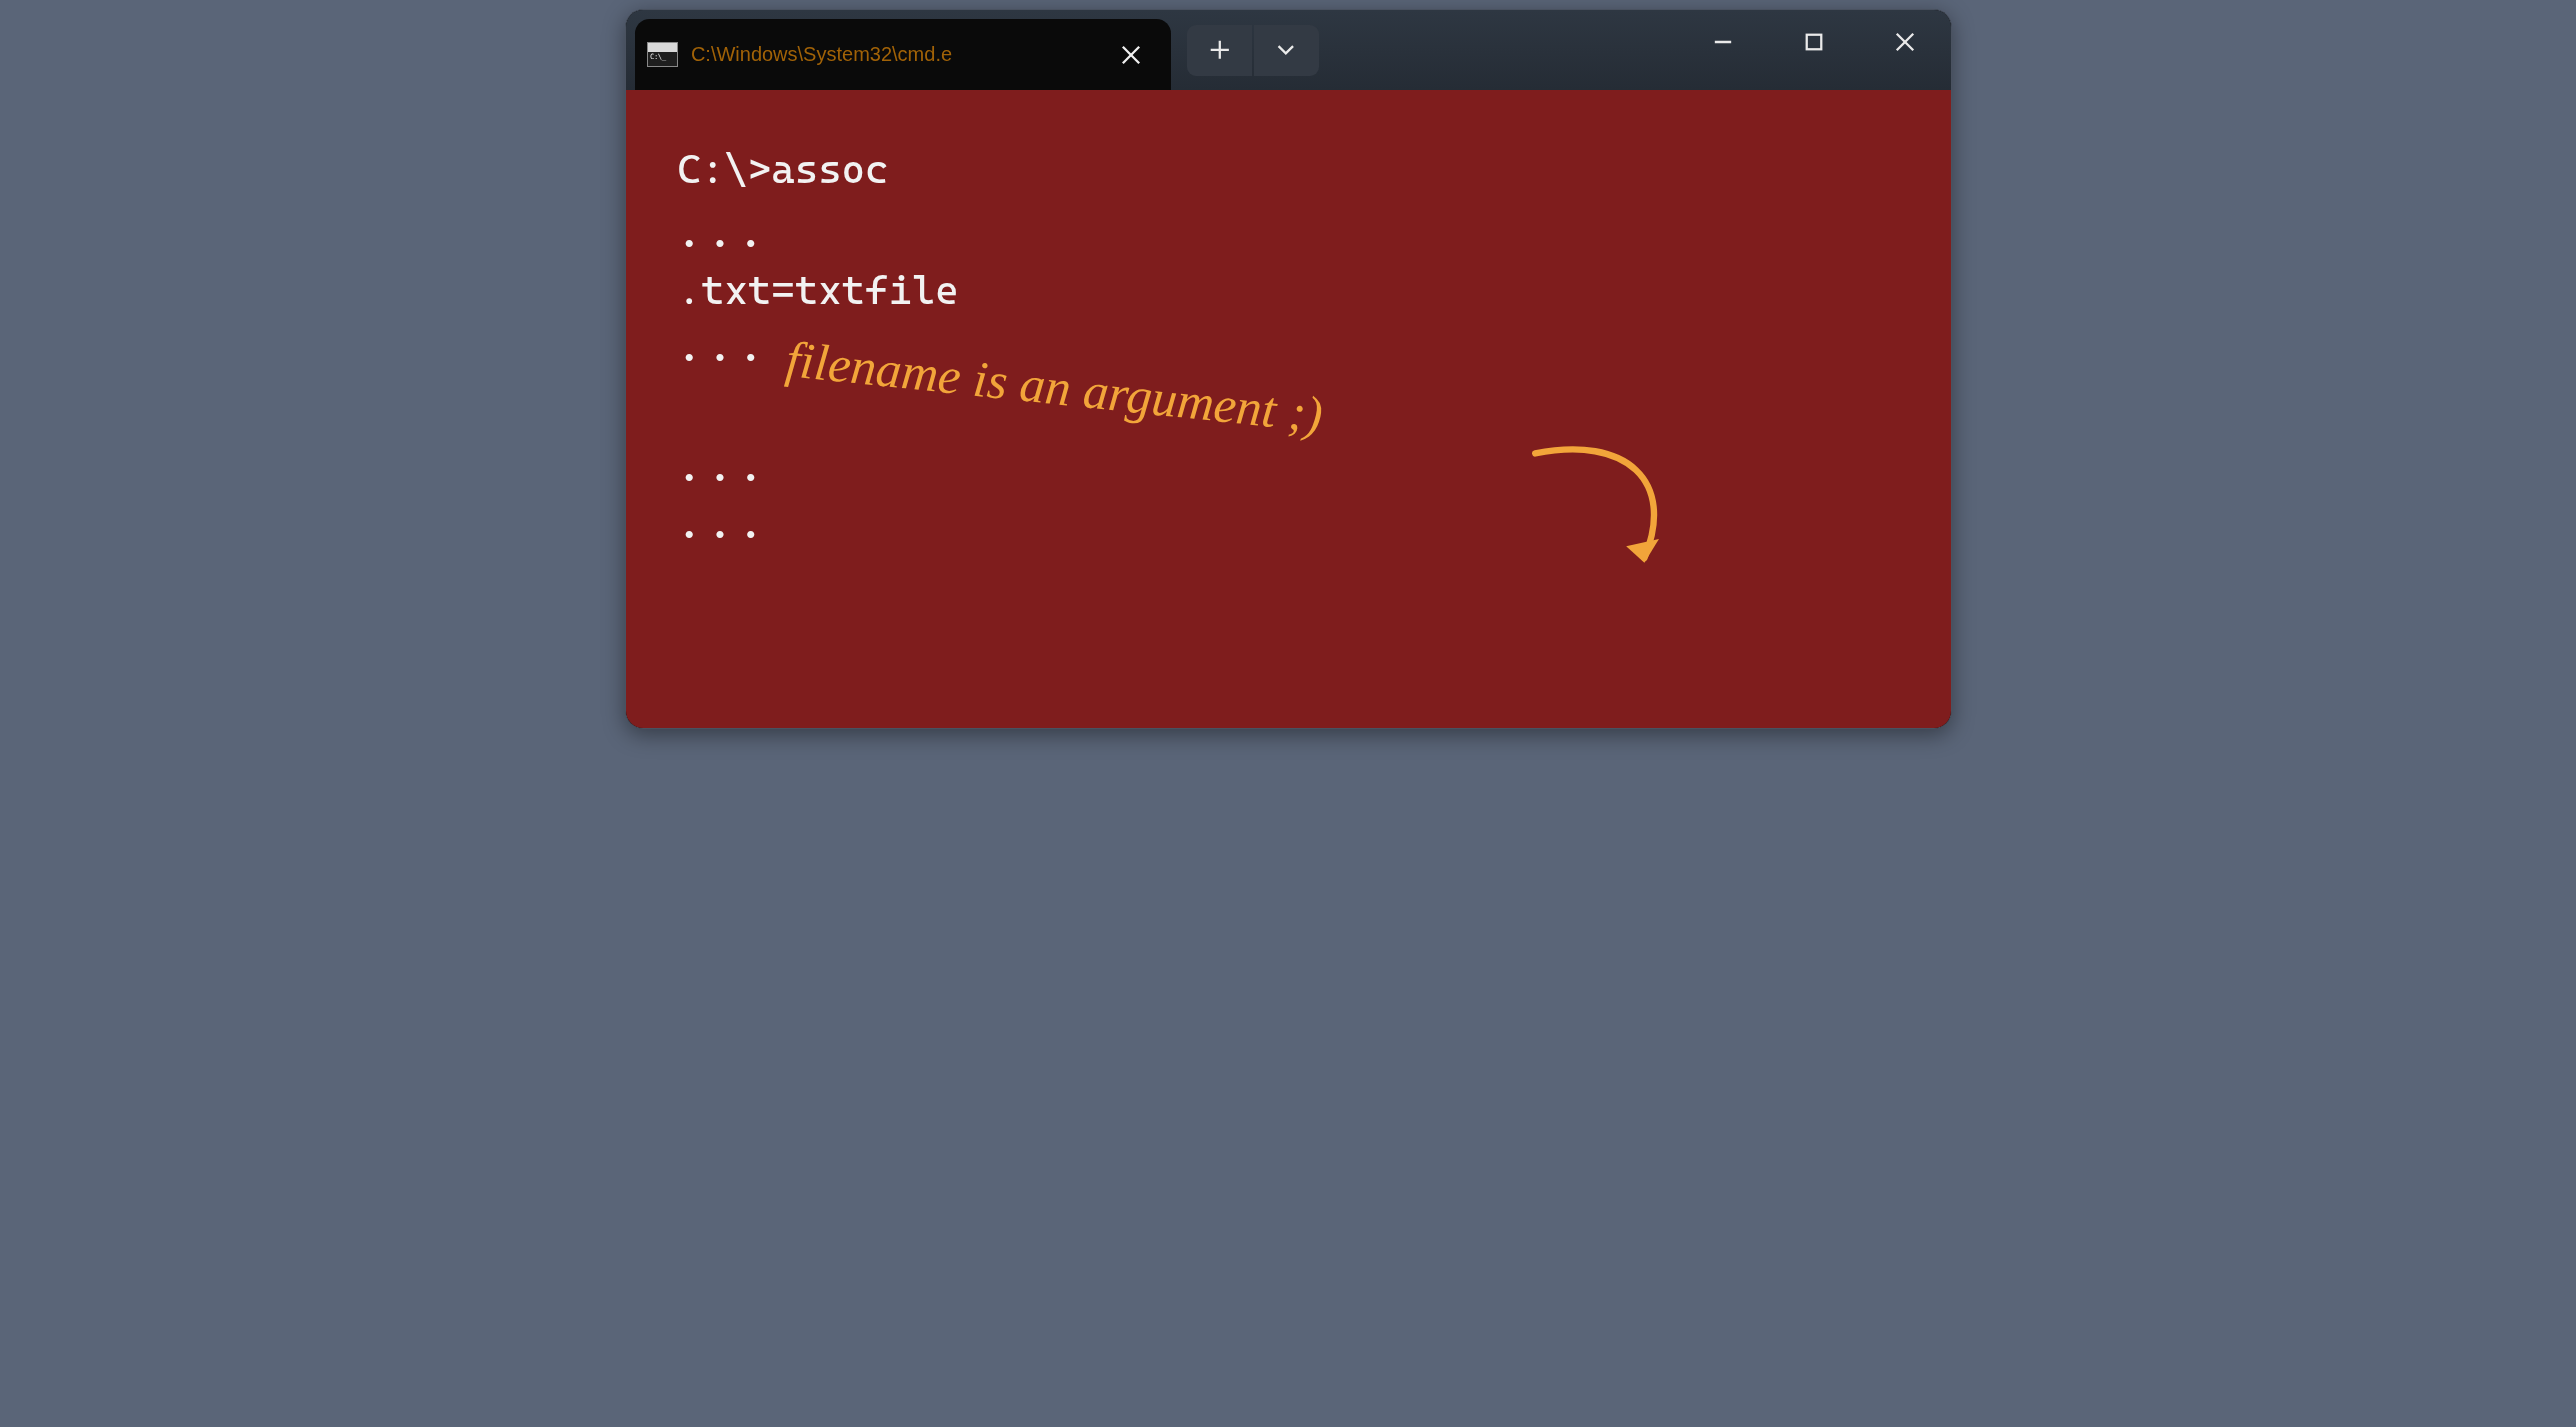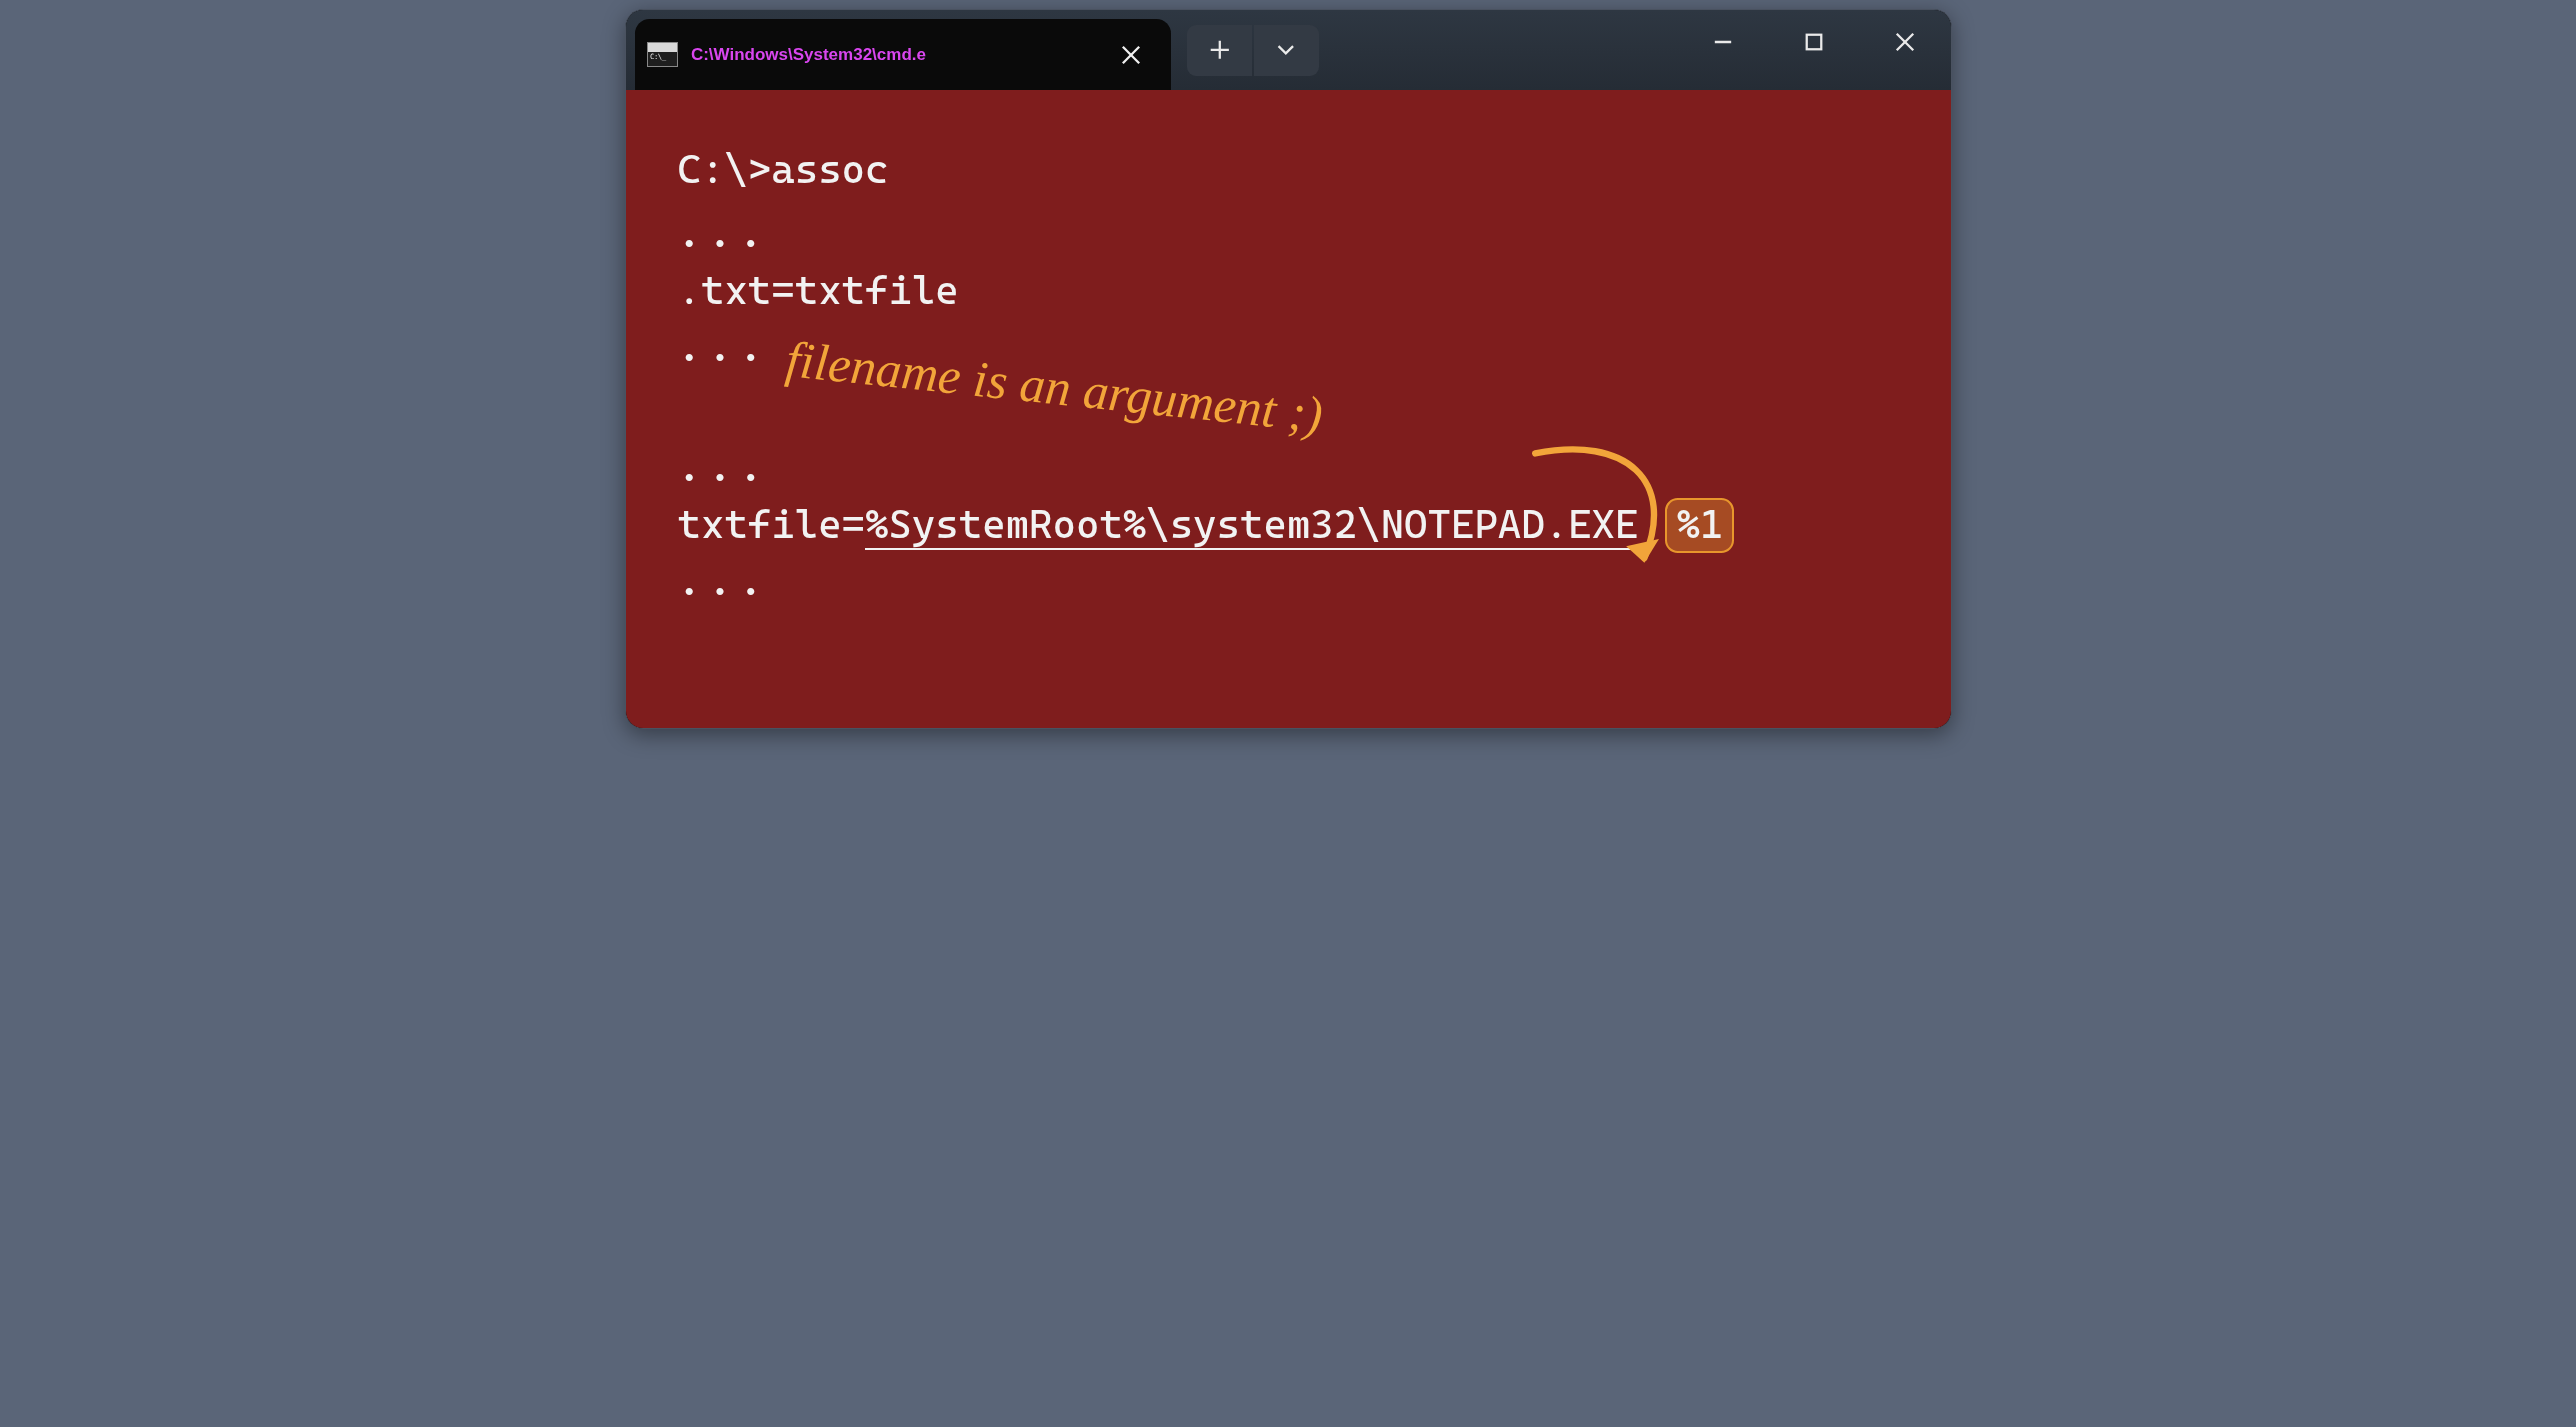--- a/index.html
+++ b/index.html
@@ -66,23 +66,23 @@
     content: "C:\\_";
     position: absolute;
     top: 9px; left: 1.8px;
     font-size: 7.3px;
     color: #e8e8e8;
     font-family: Consolas, monospace;
     letter-spacing: -0.5px;
   }
 
   .tab-title {
-    color: #d946ef;
-    font-size: 17px;
-    font-weight: 700;
+    color: #a16207;
+    font-size: 20px;
+    font-weight: 400;
     white-space: nowrap;
     overflow: hidden;
   }
 
   .tab-close {
     margin-left: auto;
     width: 36px; height: 36px;
     display: flex; align-items: center; justify-content: center;
     color: #f0f0f0;
     font-size: 27px;
@@ -240,21 +240,20 @@
     <div class="line">.txt=txtfile</div>
 
     <div class="line ellipsis">...</div>
 
     <div class="spacer"></div>
 
 
     <div class="spacer-sm"></div>
     <div class="line ellipsis">...</div>
 
-    <div class="line"><span>txtfile=</span><span class="underlined">%SystemRoot%\system32\NOTEPAD.EXE</span><span> </span><span class="highlight-box">%1</span></div>
 
     <div class="line ellipsis">...</div>
 
     <div class="annotation">filename is an argument ;)</div>
 
     <svg class="arrow" viewBox="0 0 200 170">
       <path d="M 20 30 C 120 10, 175 60, 140 145" fill="none" stroke="#f2a53a" stroke-width="7" stroke-linecap="round"></path>
       <polygon points="140,150 120,132 156,124" fill="#f2a53a"></polygon>
     </svg>
 

